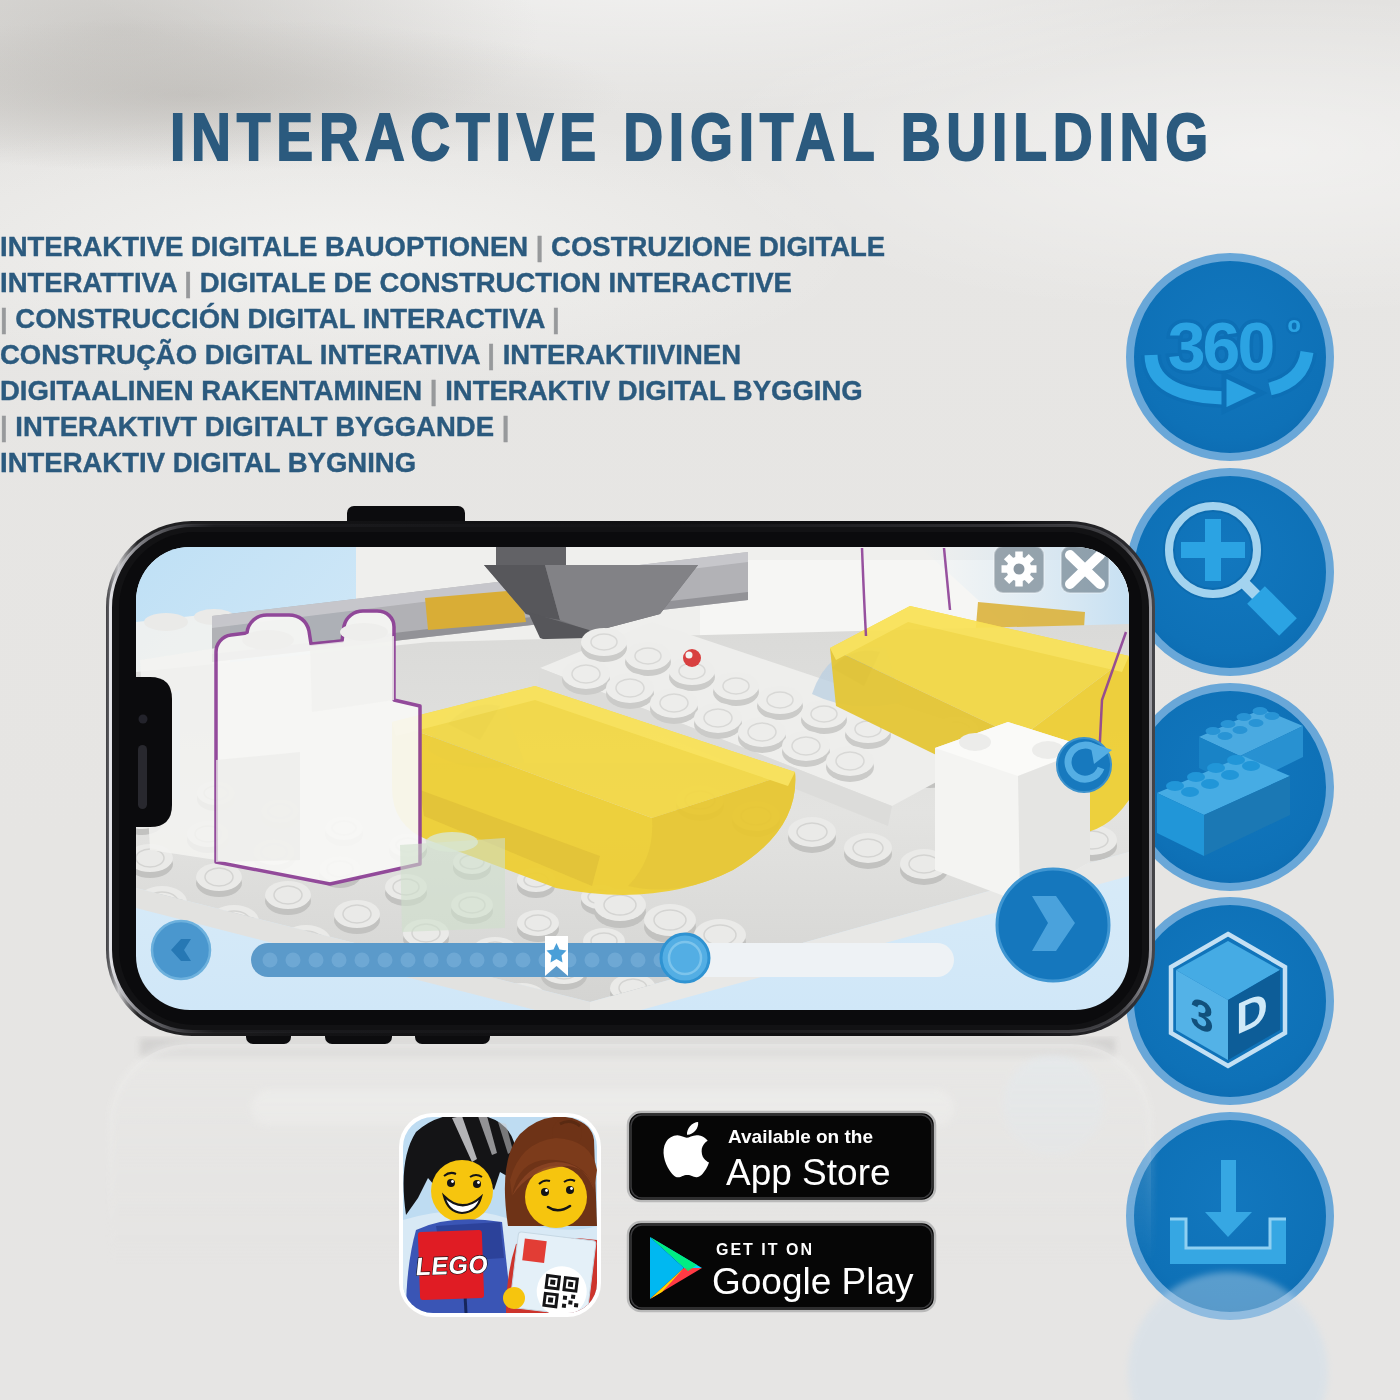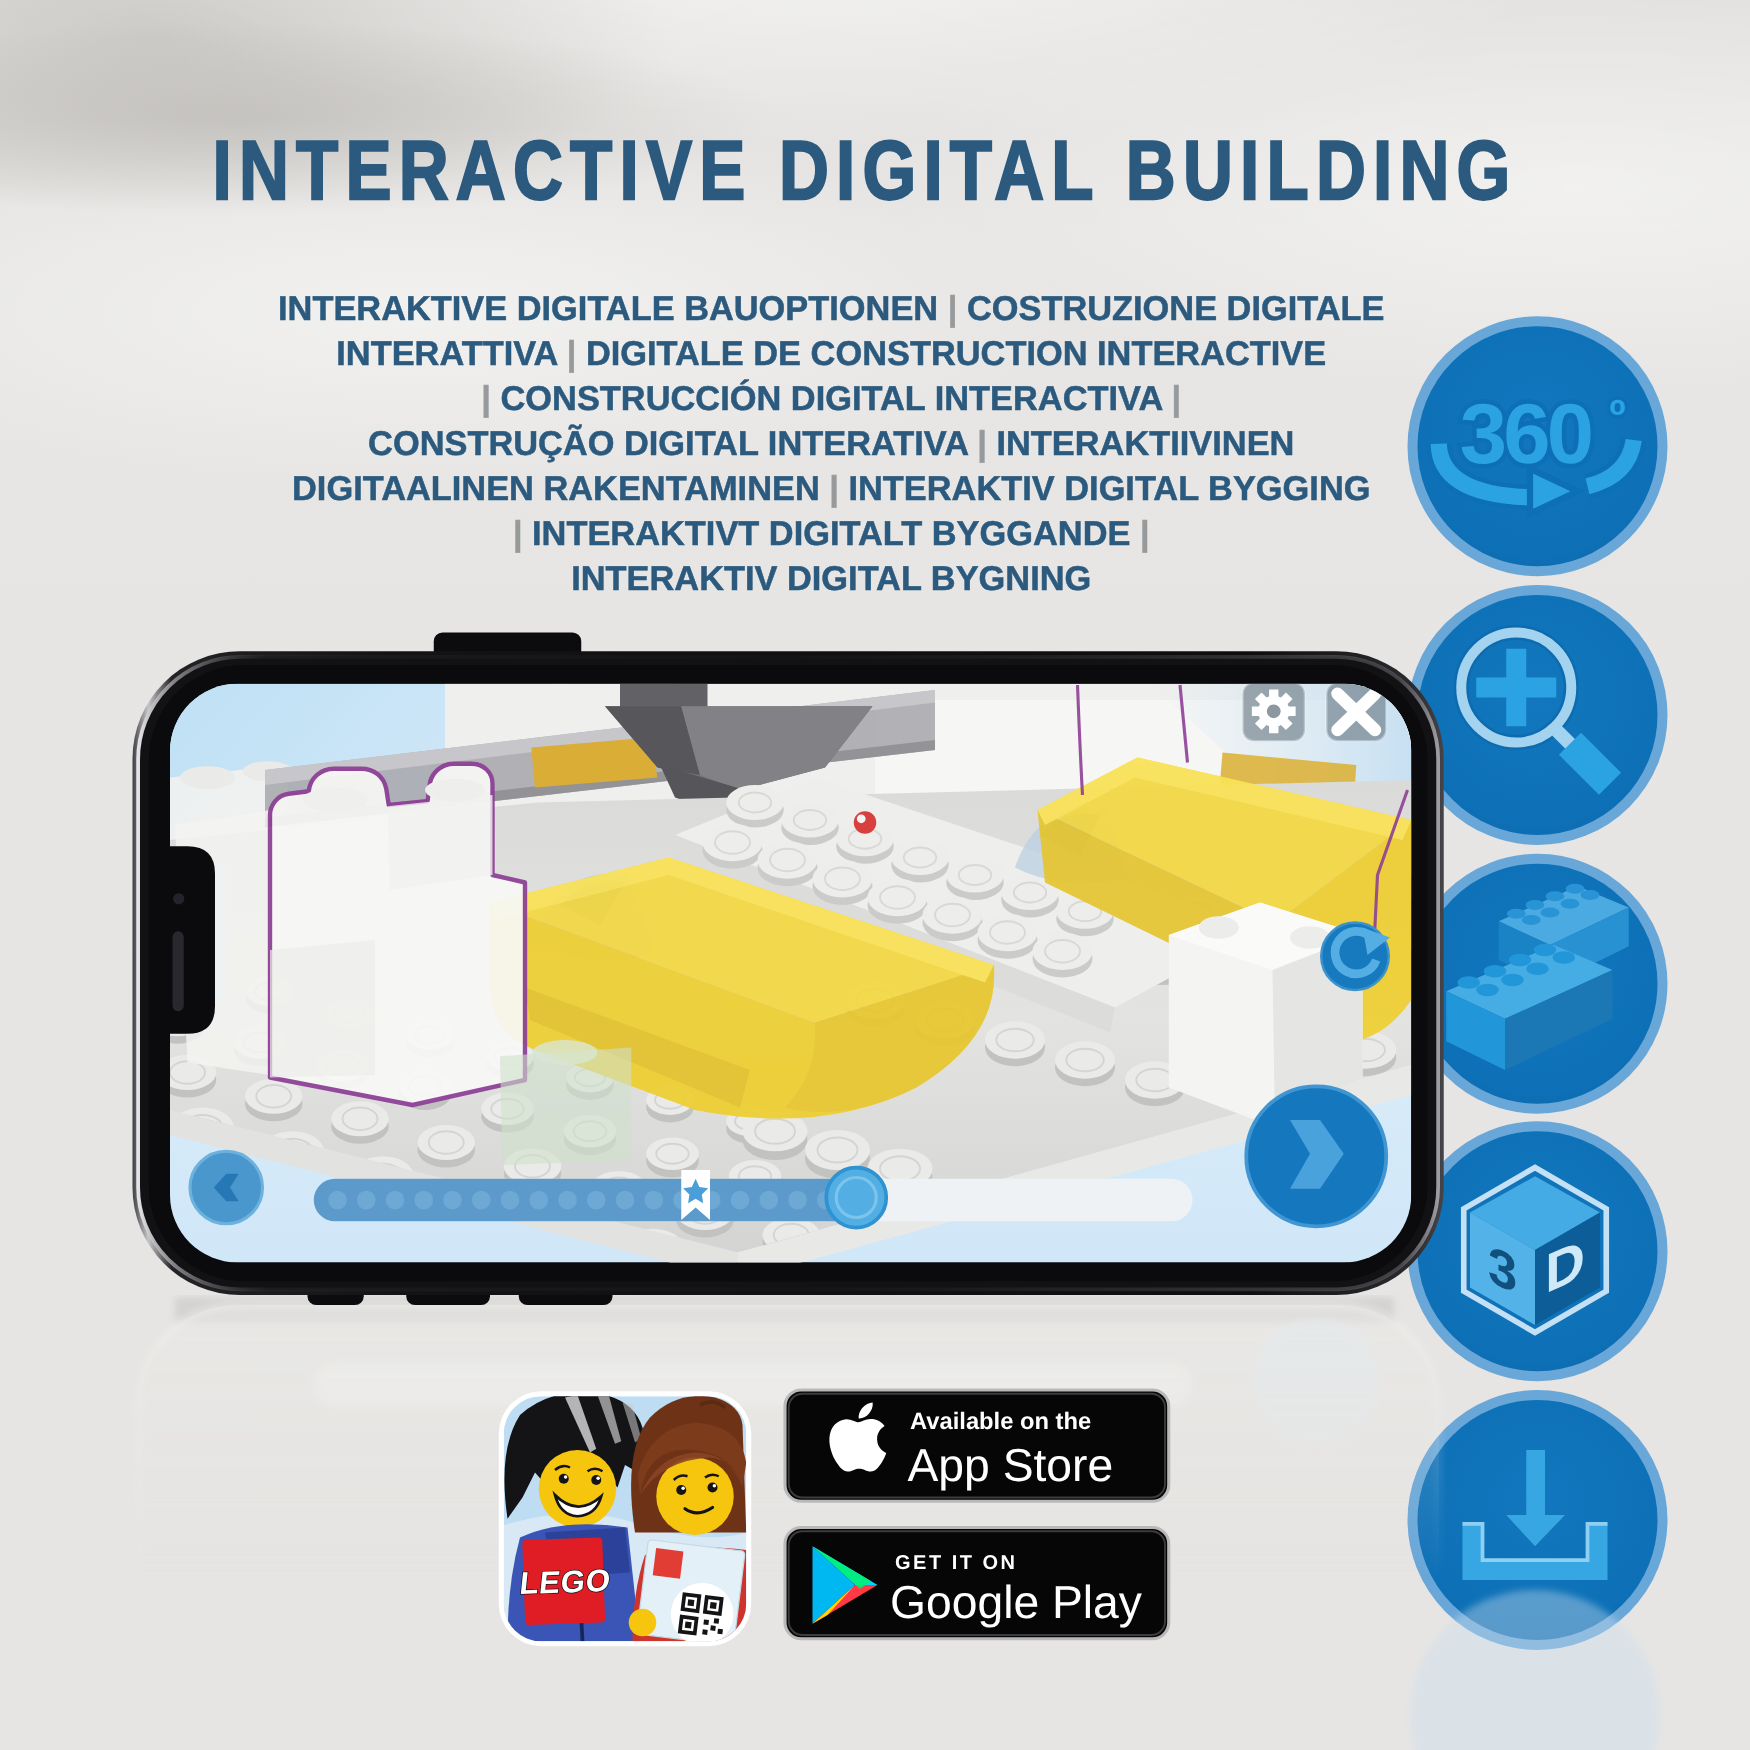--- a/index.html
+++ b/index.html
@@ -10,21 +10,21 @@
     background:
       radial-gradient(ellipse 620px 110px at 190px 95px, rgba(158,154,148,0.34), rgba(158,154,148,0) 70%),
       radial-gradient(ellipse 600px 200px at 120px 30px, rgba(175,172,167,0.42), rgba(175,172,167,0) 70%),
       radial-gradient(ellipse 900px 280px at 660px -80px, rgba(255,255,255,0.75), rgba(255,255,255,0) 70%),
       radial-gradient(ellipse 800px 240px at 1260px 150px, rgba(255,255,255,0.45), rgba(255,255,255,0) 70%),
       radial-gradient(ellipse 700px 190px at 340px 250px, rgba(252,252,250,0.5), rgba(252,252,250,0) 75%),
       linear-gradient(180deg,#e2e1df 0%,#e7e6e4 14%,#e6e5e3 60%,#e6e5e4 100%);}
   .title{position:absolute;left:0;top:98px;width:1384px;text-align:center;
     color:#2b5a7e;font-weight:bold;font-size:67px;letter-spacing:7px;
     transform:scaleX(0.825);transform-origin:center;white-space:nowrap;-webkit-text-stroke:1.8px #2b5a7e;}
-  .subtitle{position:absolute;left:0;top:229px;width:1330px;text-align:center;
+  .subtitle{position:absolute;left:0;top:229px;width:1330px;text-align:left;
     color:#2b5a7e;font-weight:bold;font-size:27.5px;line-height:36px;letter-spacing:0px;-webkit-text-stroke:0.4px #2b5a7e;}
   svg{position:absolute;left:0;top:0;}
   .p{color:#97999b;-webkit-text-stroke:0.4px #97999b;}
 </style>
 </head>
 <body>
 
 <div id="bg"></div>
 
 <div class="title">INTERACTIVE DIGITAL BUILDING</div>

